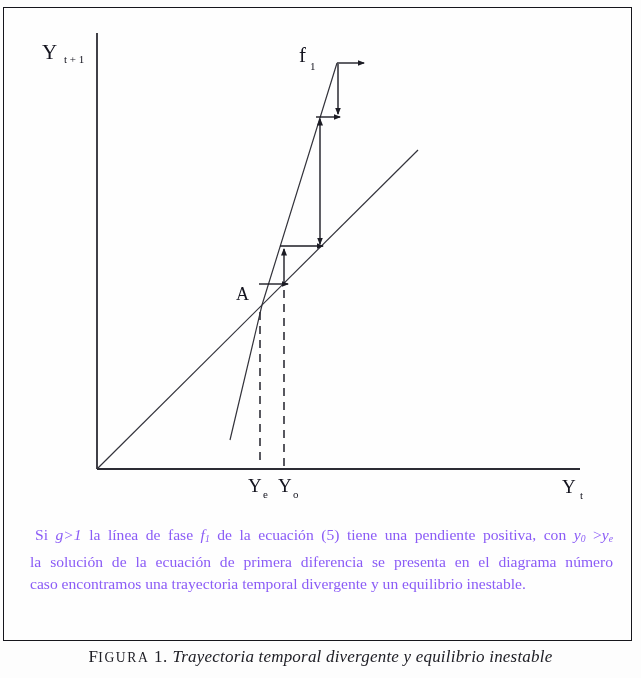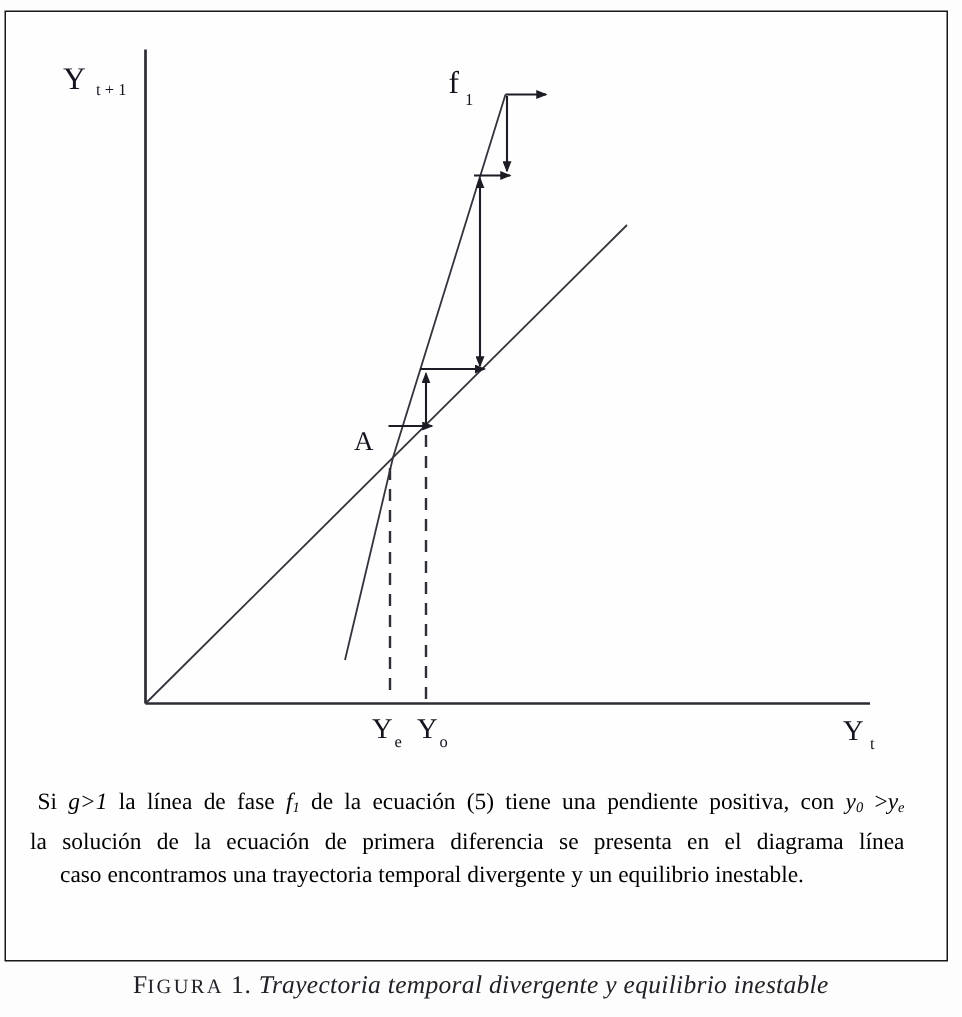--- a/index.html
+++ b/index.html
@@ -10,26 +10,26 @@
     color:#1d1d24;
     overflow:hidden;
   }
   .frame{
     position:absolute;left:3px;top:7px;width:629px;height:634px;
     border:1.6px solid #16161c;background:#fefefe;box-sizing:border-box;
   }
   svg.diagram{position:absolute;left:0;top:0;width:641px;height:678px;}
   svg text{font-family:"Liberation Serif","DejaVu Serif",serif;fill:#14141f;}
   .para{
-    position:absolute;left:20px;top:524px;width:583px;
-    font-size:15.6px;line-height:22.2px;color:#000000;
+    position:absolute;left:30px;top:524px;width:583px;
+    font-size:15.6px;line-height:22.2px;color:#8b5cf6;
   }
   .jl{text-align:justify;text-align-last:justify;white-space:normal;}
   .firstline{padding-left:5px;}
-  .lastline{text-align:left;margin-left:20px;}
+  .lastline{text-align:left;}
   .it{font-style:italic;}
   .sub{font-size:0.62em;font-style:italic;vertical-align:-0.25em;}
   .deg{font-size:0.95em;}
   .caption{
     position:absolute;left:0;top:647px;width:641px;text-align:center;
     font-size:17px;color:#202027;letter-spacing:0.2px;
   }
   .smallcaps{font-size:13.6px;letter-spacing:1.6px;}
   .capnum{letter-spacing:0.5px;}
 </style>
@@ -78,17 +78,17 @@
 
   <text x="278" y="492" font-size="19">Y</text>
   <text x="293" y="498" font-size="11">o</text>
 
   <text x="562" y="493" font-size="19">Y</text>
   <text x="580" y="499" font-size="11">t</text>
 </svg>
 
 <div class="para">
   <div class="jl firstline"><span>Si </span><span class="it">g&gt;1</span><span> la línea de fase </span><span class="it">f</span><span class="sub">1</span><span> de la ecuación (5) tiene una pendiente positiva, con </span><span class="it">y</span><span class="sub">0</span><span> &gt;</span><span class="it">y</span><span class="sub">e</span></div>
-  <div class="jl"><span>la solución de la ecuación de primera diferencia se presenta en el diagrama línea</span></div>
+  <div class="jl"><span>la solución de la ecuación de primera diferencia se presenta en el diagrama número</span></div>
   <div class="lastline"><span>caso encontramos una trayectoria temporal divergente y un equilibrio inestable.</span></div>
 </div>
 
 <div class="caption"><span>F</span><span class="smallcaps">IGURA</span><span class="capnum"> 1. </span><span class="it">Trayectoria temporal divergente y equilibrio inestable</span></div>
 
 </body></html>

